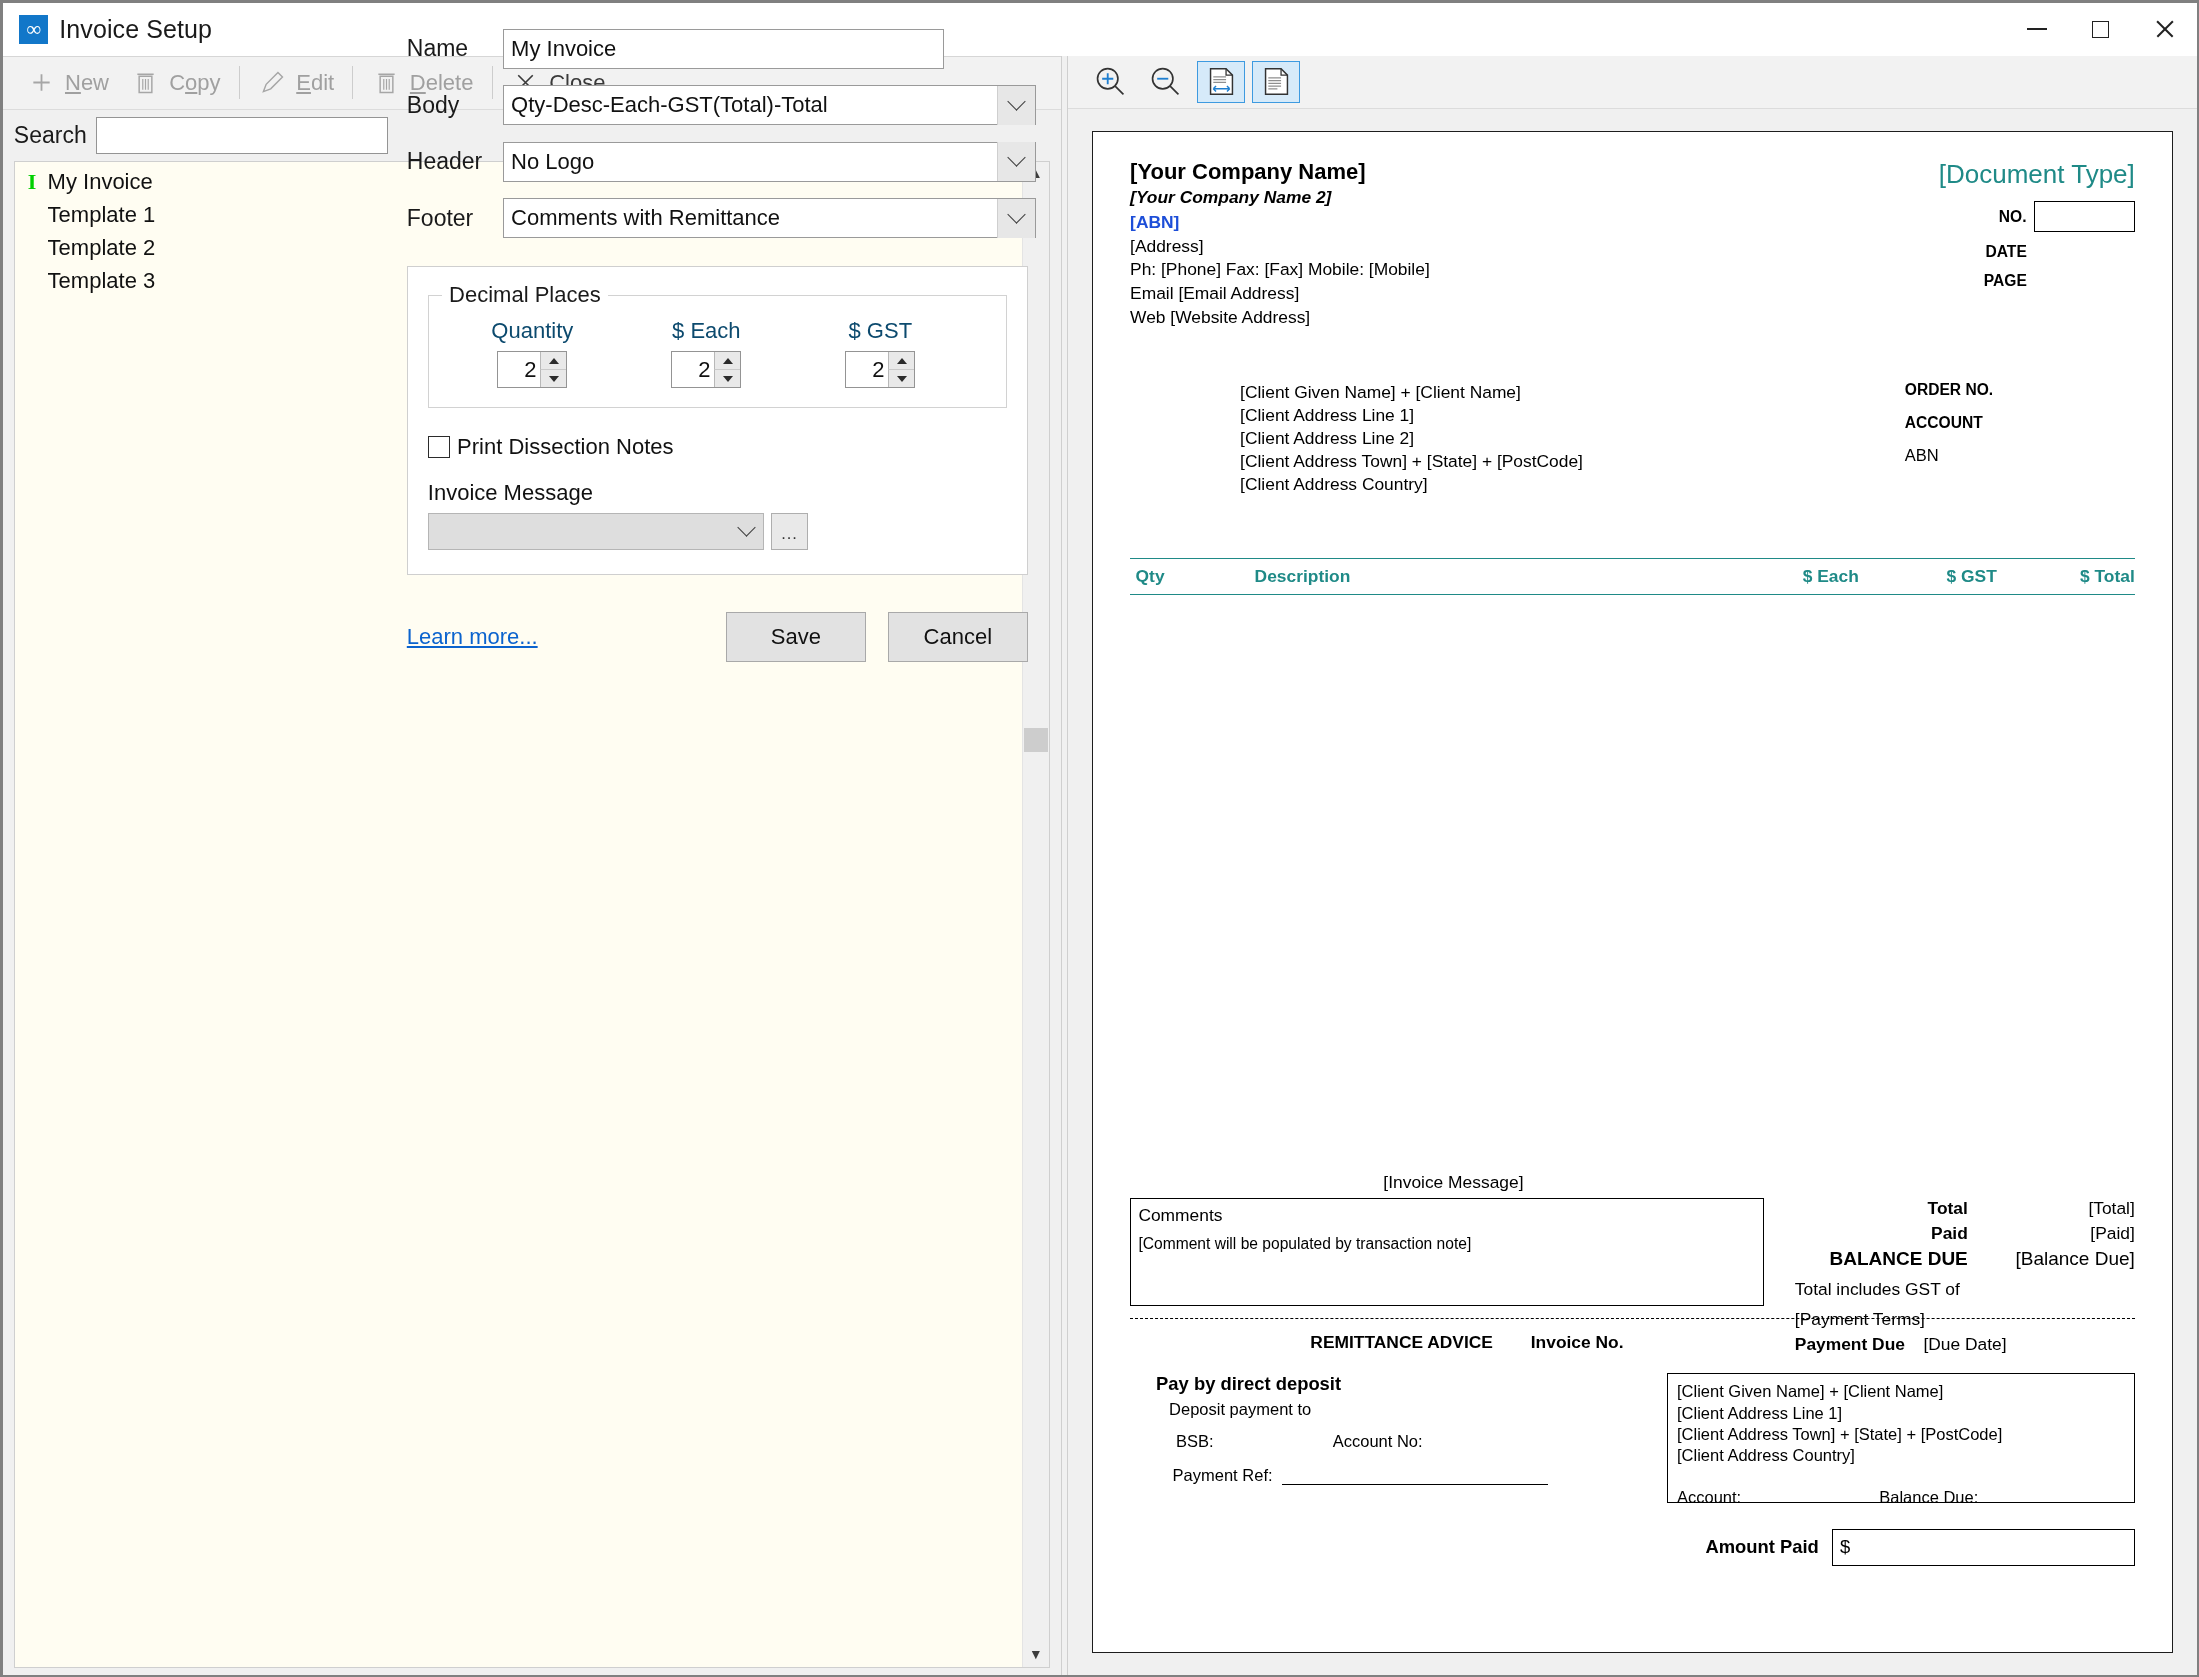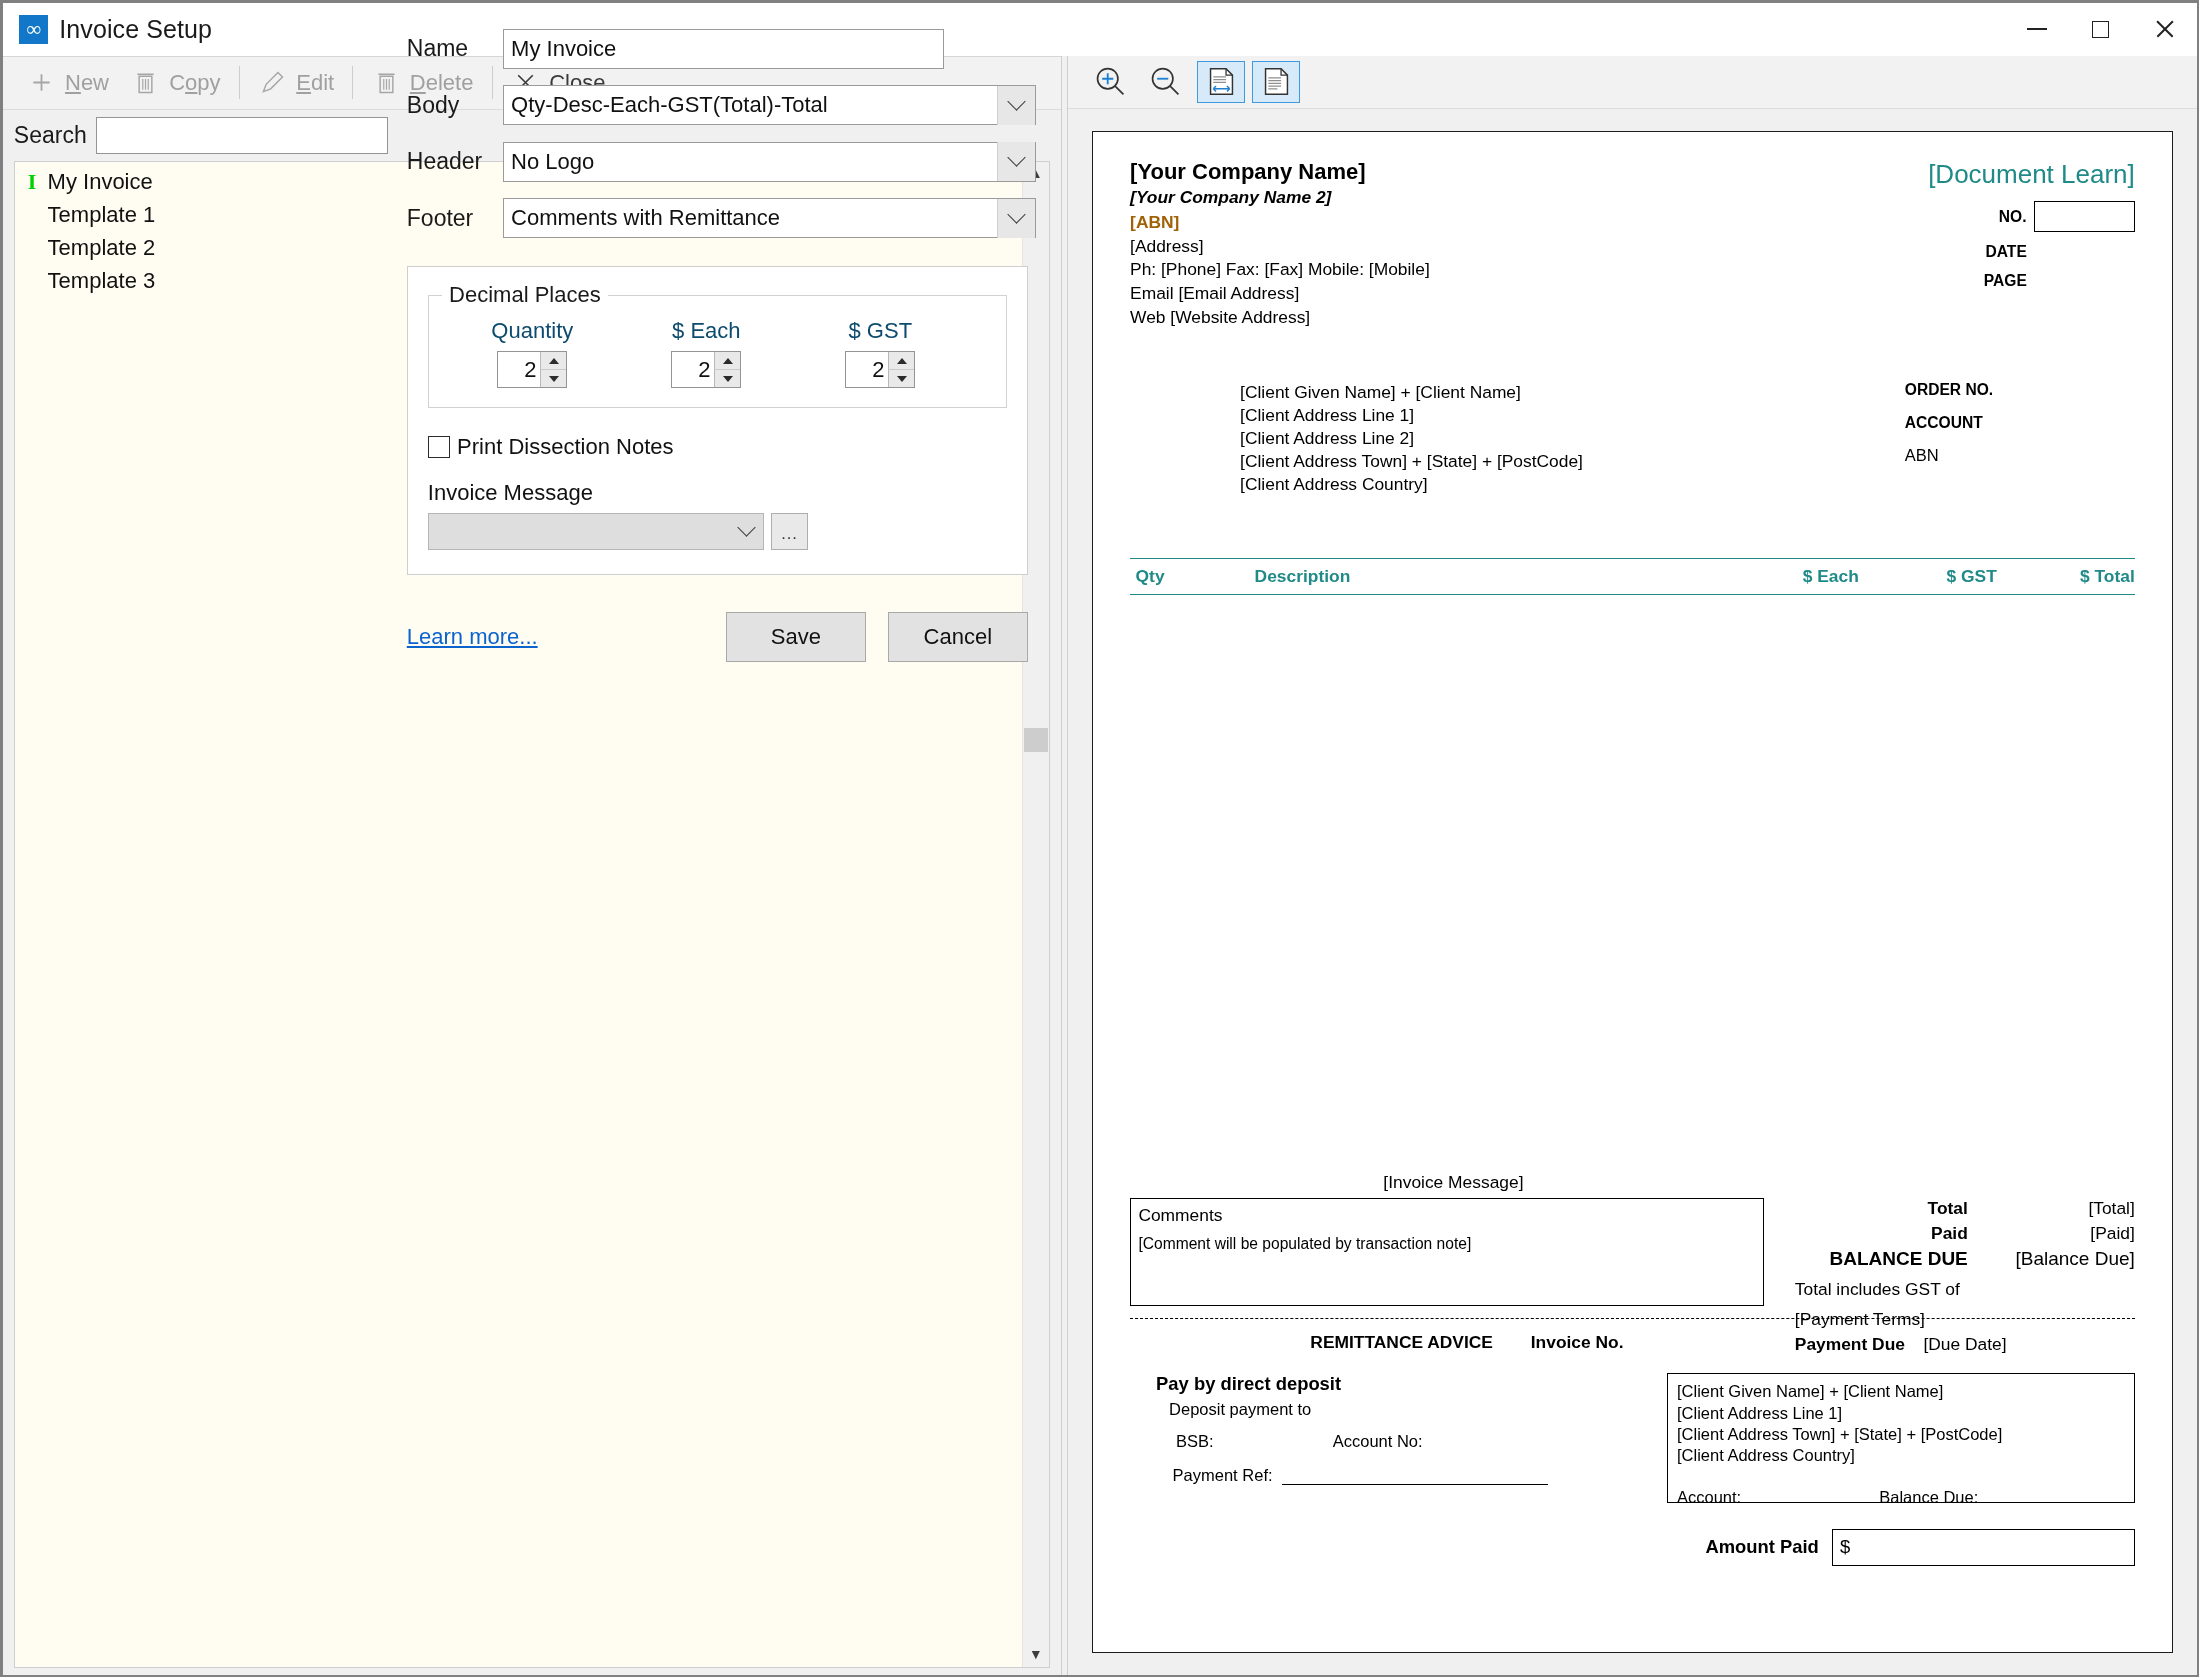--- a/index.html
+++ b/index.html
@@ -197,21 +197,21 @@
   .prev-scroll{flex:1 1 auto;background:#f0f0f0;padding:22px 24px 22px 24px;box-sizing:border-box;overflow:hidden;}
   .page{
     width:100%;height:100%;background:#fff;border:1.4px solid #1d1d1d;box-sizing:border-box;
     position:relative;font-family:"Liberation Sans", sans-serif;
   }
   .pg-inner{position:absolute;left:37px;right:37px;top:27.5px;bottom:22px;}
 
   .hdr{display:flex;justify-content:space-between;}
   .co-name{font-size:22px;font-weight:bold;color:#000;}
   .co-name2{font-size:17.4px;font-weight:bold;font-style:italic;color:#000;margin-top:1.8px;}
-  .co-abn{font-size:17.4px;font-weight:bold;color:#a16207;margin-top:3.7px;}
+  .co-abn{font-size:17.4px;font-weight:bold;color:#1d4ed8;margin-top:3.7px;}
   .co-line{font-size:17.4px;color:#000;margin-top:2.8px;}
   .doc-right{text-align:right;min-width:294px;}
   .doc-type{font-size:26px;color:#1f8a87;font-weight:normal;}
   .no-row{display:flex;align-items:center;justify-content:flex-end;margin-top:11px;}
   .no-lbl{font-size:15.6px;font-weight:bold;color:#000;margin-right:7.3px;}
   .no-box{width:101px;height:31px;border:1.3px solid #000;background:#fff;box-sizing:border-box;}
   .dp-line{font-size:15.6px;font-weight:bold;color:#000;margin-top:11px;text-align:right;padding-right:108px;}
 
   .mid{display:flex;margin-top:53px;}
   .client-blk{margin-left:110px;}
@@ -540,21 +540,21 @@
               <div>
                 <div class="co-name">[Your Company Name]</div>
                 <div class="co-name2">[Your Company Name 2]</div>
                 <div class="co-abn">[ABN]</div>
                 <div class="co-line">[Address]</div>
                 <div class="co-line">Ph: [Phone]    Fax: [Fax]    Mobile: [Mobile]</div>
                 <div class="co-line">Email [Email Address]</div>
                 <div class="co-line">Web [Website Address]</div>
               </div>
               <div class="doc-right">
-                <div class="doc-type">[Document Learn]</div>
+                <div class="doc-type">[Document Type]</div>
                 <div class="no-row">
                   <span class="no-lbl">NO.</span>
                   <span class="no-box"></span>
                 </div>
                 <div class="dp-line">DATE</div>
                 <div class="dp-line">PAGE</div>
               </div>
             </div>
 
             <div class="mid">

